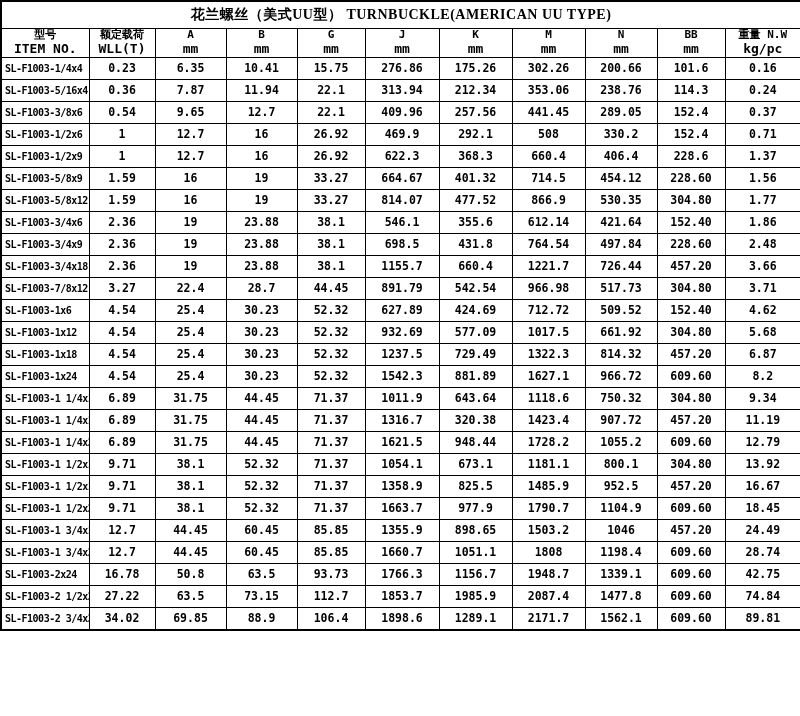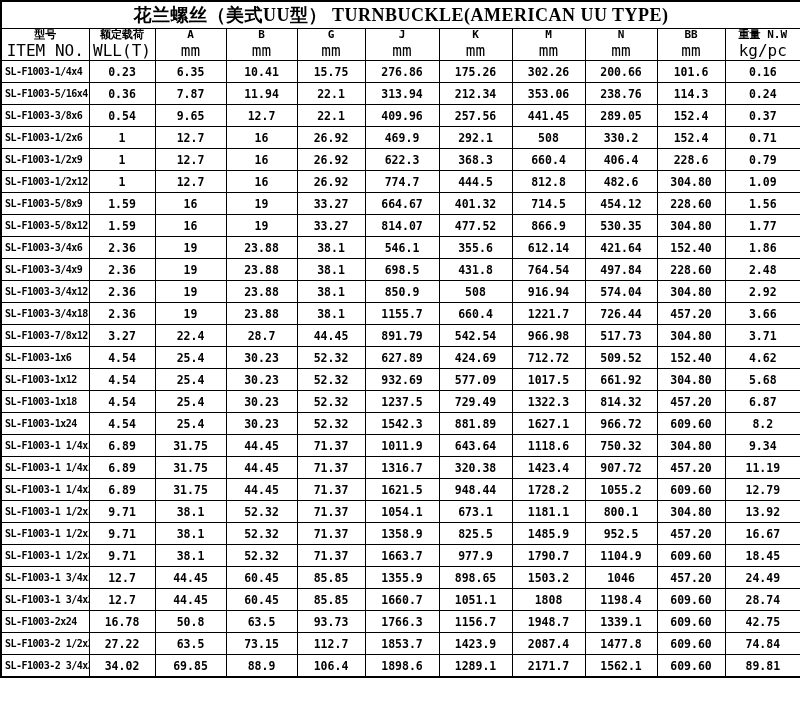--- a/index.html
+++ b/index.html
@@ -27,34 +27,34 @@
     text-align: center;
     vertical-align: middle;
     padding: 0;
     overflow: hidden;
     white-space: nowrap;
   }
   tr.title-row th {
     height: 26px;
     font-family: "Liberation Serif", serif;
     font-weight: bold;
-    font-size: 18px;
+    font-size: 14px;
     letter-spacing: 0.5px;
   }
   tr.head-row th {
     height: 26px;
     font-family: "DejaVu Sans Mono", monospace;
     font-weight: bold;
     font-size: 11px;
     line-height: 1.15;
     margin-left: 41px;
   }
   tr.head-row .h2 {
-    font-size: 16px;
-    font-weight: normal;
+    font-size: 13px;
+    font-weight: bold;
   }
   tbody td {
     height: 21px;
     font-family: "DejaVu Sans Mono", monospace;
     font-weight: bold;
     font-size: 11.5px;
   }
   tbody td.item {
     text-align: left;
     padding-left: 3px;
@@ -188,34 +188,21 @@
           <td class="item">SL-F1003-1/2x9</td>
           <td>1</td>
           <td>12.7</td>
           <td>16</td>
           <td>26.92</td>
           <td>622.3</td>
           <td>368.3</td>
           <td>660.4</td>
           <td>406.4</td>
           <td>228.6</td>
-          <td>0.79</td>
-        </tr>
-        <tr>
-          <td class="item">SL-F1003-1/2x12</td>
-          <td>1</td>
-          <td>12.7</td>
-          <td>16</td>
-          <td>26.92</td>
-          <td>774.7</td>
-          <td>444.5</td>
-          <td>812.8</td>
-          <td>482.6</td>
-          <td>304.80</td>
-          <td>1.09</td>
+          <td>1.37</td>
         </tr>
         <tr>
           <td class="item">SL-F1003-5/8x9</td>
           <td>1.59</td>
           <td>16</td>
           <td>19</td>
           <td>33.27</td>
           <td>664.67</td>
           <td>401.32</td>
           <td>714.5</td>
@@ -256,33 +243,20 @@
           <td>23.88</td>
           <td>38.1</td>
           <td>698.5</td>
           <td>431.8</td>
           <td>764.54</td>
           <td>497.84</td>
           <td>228.60</td>
           <td>2.48</td>
         </tr>
         <tr>
-          <td class="item">SL-F1003-3/4x12</td>
-          <td>2.36</td>
-          <td>19</td>
-          <td>23.88</td>
-          <td>38.1</td>
-          <td>850.9</td>
-          <td>508</td>
-          <td>916.94</td>
-          <td>574.04</td>
-          <td>304.80</td>
-          <td>2.92</td>
-        </tr>
-        <tr>
           <td class="item">SL-F1003-3/4x18</td>
           <td>2.36</td>
           <td>19</td>
           <td>23.88</td>
           <td>38.1</td>
           <td>1155.7</td>
           <td>660.4</td>
           <td>1221.7</td>
           <td>726.44</td>
           <td>457.20</td>
@@ -470,21 +444,21 @@
           <td>609.60</td>
           <td>42.75</td>
         </tr>
         <tr>
           <td class="item">SL-F1003-2 1/2x24</td>
           <td>27.22</td>
           <td>63.5</td>
           <td>73.15</td>
           <td>112.7</td>
           <td>1853.7</td>
-          <td>1423.9</td>
+          <td>1985.9</td>
           <td>2087.4</td>
           <td>1477.8</td>
           <td>609.60</td>
           <td>74.84</td>
         </tr>
         <tr>
           <td class="item">SL-F1003-2 3/4x24</td>
           <td>34.02</td>
           <td>69.85</td>
           <td>88.9</td>

